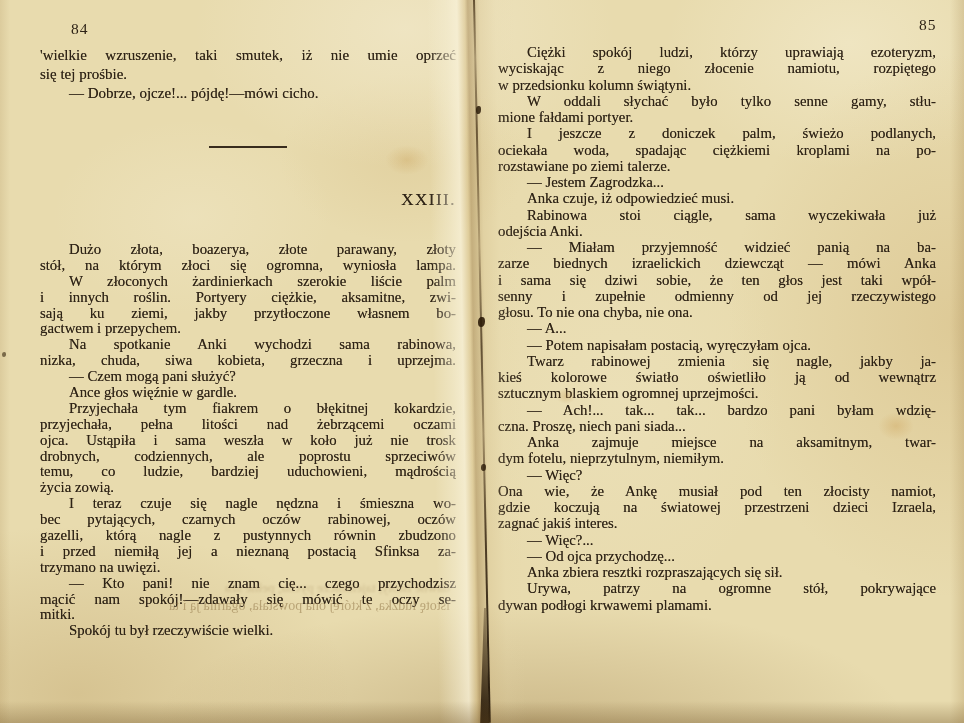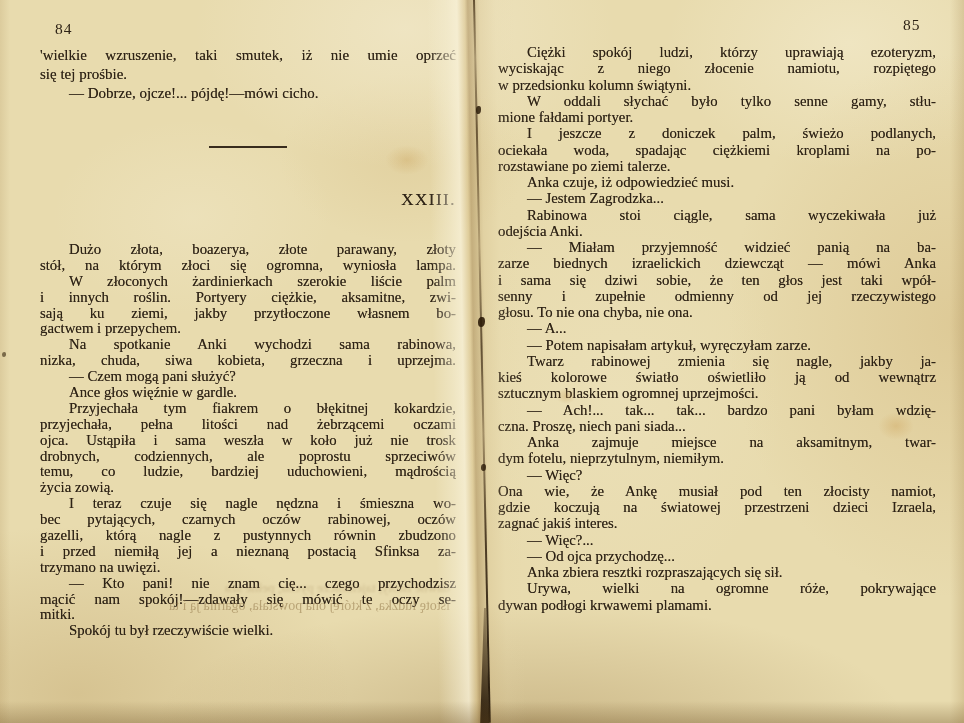--- a/index.html
+++ b/index.html
@@ -23,20 +23,21 @@
       radial-gradient(ellipse 200px 140px at 20% 30%, rgba(242,233,202,0.4), transparent 70%),
       radial-gradient(ellipse 240px 300px at 64% 55%, rgba(240,231,198,0.35), transparent 70%),
       radial-gradient(ellipse 180px 120px at 42% 22%, rgba(205,176,115,0.22), transparent 70%);
     font-family:"Liberation Serif","DejaVu Serif",serif;
     color:var(--ink);
   }
   .pagenum{
     position:absolute;
     font-size:15.5px;
     letter-spacing:1px;
+    margin-left:16px;
   }
   #pagenum-left{left:55px;top:20px;}
   #pagenum-right{left:903px;top:16px;}
   .textcol{position:absolute;}
   #left-intro{left:40px;top:46px;width:416px;font-size:15px;}
   #left-intro .line{height:19px;line-height:19px;}
   #left-body{left:40px;top:242px;width:416px;font-size:14.8px;}
   #left-body .line{height:var(--lh-left);line-height:var(--lh-left);}
   #right-body{left:498px;top:44px;width:438px;font-size:14.8px;}
   #right-body .line{height:var(--lh-right);line-height:var(--lh-right);}
@@ -186,46 +187,46 @@
 
   <div class="textcol" id="right-body">
       <div class="line ind just">Ciężki spokój ludzi, którzy uprawiają ezoteryzm,</div>
       <div class="line just">wyciskając z niego złocenie namiotu, rozpiętego</div>
       <div class="line">w przedsionku kolumn świątyni.</div>
       <div class="line ind just">W oddali słychać było tylko senne gamy, stłu-</div>
       <div class="line">mione fałdami portyer.</div>
       <div class="line ind just">I jeszcze z doniczek palm, świeżo podlanych,</div>
       <div class="line just">ociekała woda, spadając ciężkiemi kroplami na po-</div>
       <div class="line">rozstawiane po ziemi talerze.</div>
+      <div class="line ind">— Jestem Zagrodzka...</div>
       <div class="line ind">Anka czuje, iż odpowiedzieć musi.</div>
-      <div class="line ind">— Jestem Zagrodzka...</div>
       <div class="line ind just">Rabinowa stoi ciągle, sama wyczekiwała już</div>
       <div class="line">odejścia Anki.</div>
       <div class="line ind just">— Miałam przyjemność widzieć panią na ba-</div>
       <div class="line just">zarze biednych izraelickich dziewcząt — mówi Anka</div>
       <div class="line just">i sama się dziwi sobie, że ten głos jest taki wpół-</div>
       <div class="line just">senny i zupełnie odmienny od jej rzeczywistego</div>
       <div class="line">głosu. To nie ona chyba, nie ona.</div>
       <div class="line ind">— A...</div>
-      <div class="line ind">— Potem napisałam artykuł, wyręczyłam zarze.</div>
+      <div class="line ind">— Potem napisałam postacią, wyręczyłam ojca.</div>
       <div class="line ind just">Twarz rabinowej zmienia się nagle, jakby ja-</div>
       <div class="line just">kieś kolorowe światło oświetliło ją od wewnątrz</div>
       <div class="line">sztucznym blaskiem ogromnej uprzejmości.</div>
       <div class="line ind just">— Ach!... tak... tak... bardzo pani byłam wdzię-</div>
       <div class="line">czna. Proszę, niech pani siada...</div>
       <div class="line ind just">Anka zajmuje miejsce na aksamitnym, twar-</div>
       <div class="line">dym fotelu, nieprzytulnym, niemiłym.</div>
       <div class="line ind">— Więc?</div>
       <div class="line just">Ona wie, że Ankę musiał pod ten złocisty namiot,</div>
       <div class="line just">gdzie koczują na światowej przestrzeni dzieci Izraela,</div>
       <div class="line">zagnać jakiś interes.</div>
       <div class="line ind">— Więc?...</div>
       <div class="line ind">— Od ojca przychodzę...</div>
       <div class="line ind">Anka zbiera resztki rozpraszających się sił.</div>
-      <div class="line ind just">Urywa, wielki na ogromne róże, pokrywające</div>
+      <div class="line ind just">Urywa, patrzy na ogromne stół, pokrywające</div>
       <div class="line">dywan podłogi krwawemi plamami.</div>
     </div>
 
   <div id="fold-shade"></div>
   <div id="fold-line"></div>
   <div id="fold-wedge"></div>
 
   <div class="speck" id="speck-1"></div>
   <div class="speck" id="speck-2"></div>
   <div class="speck" id="speck-3"></div>

